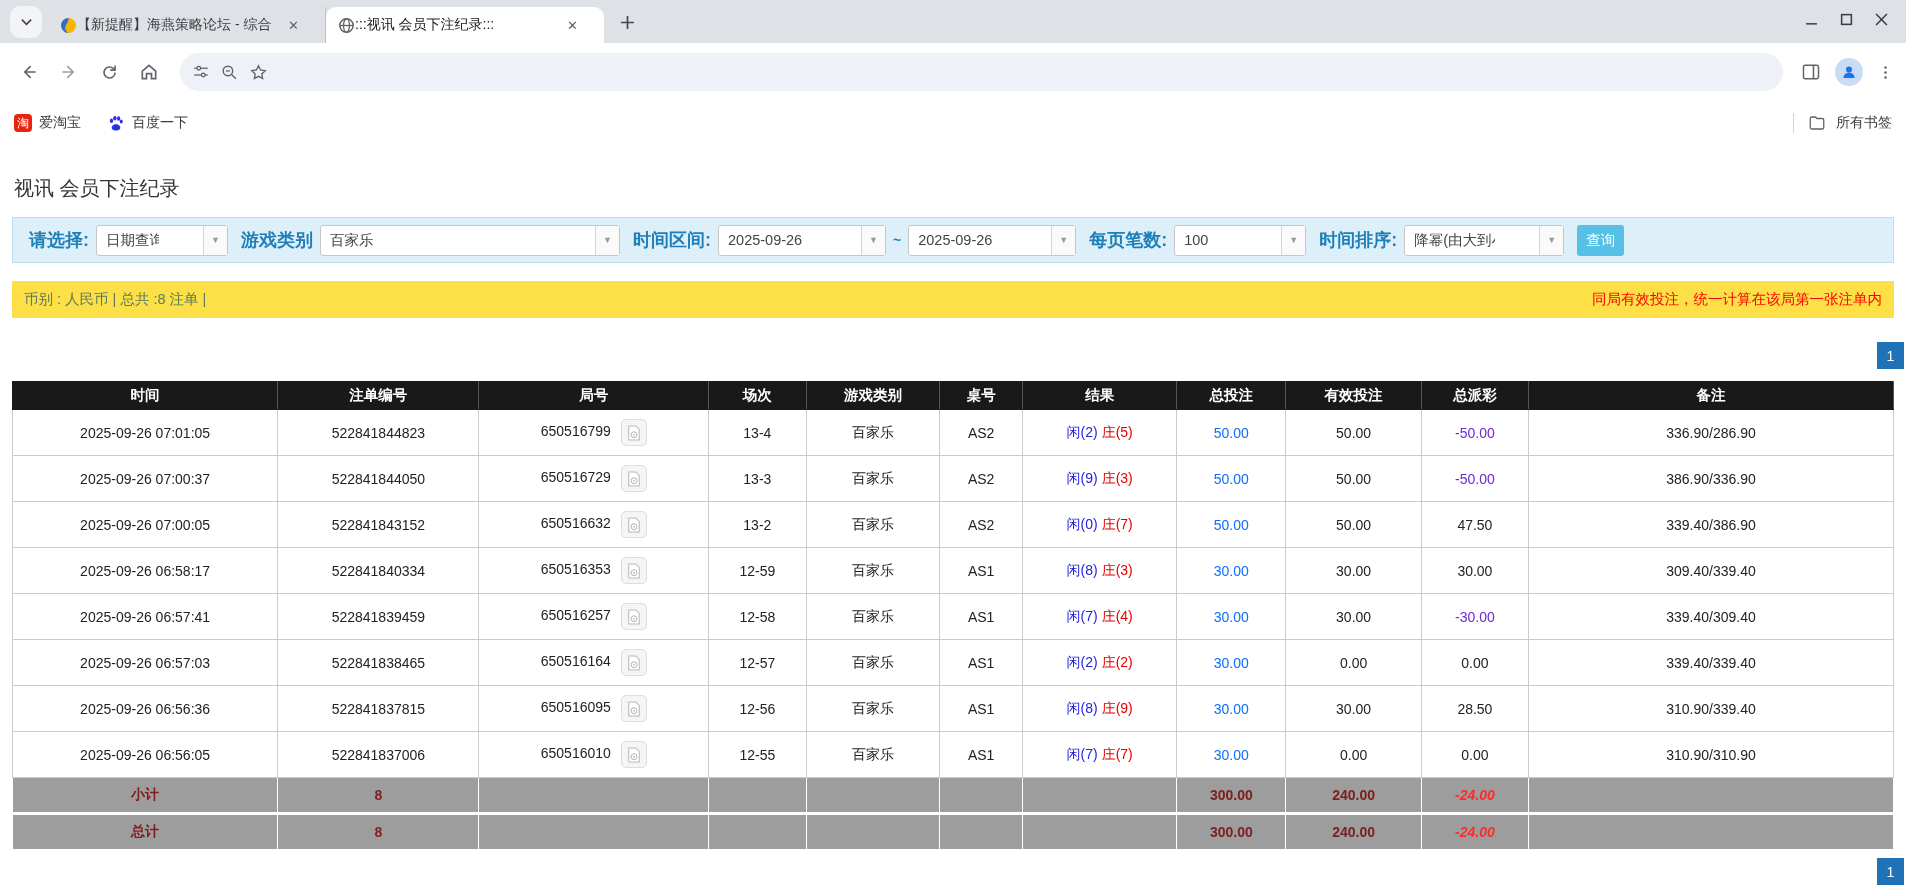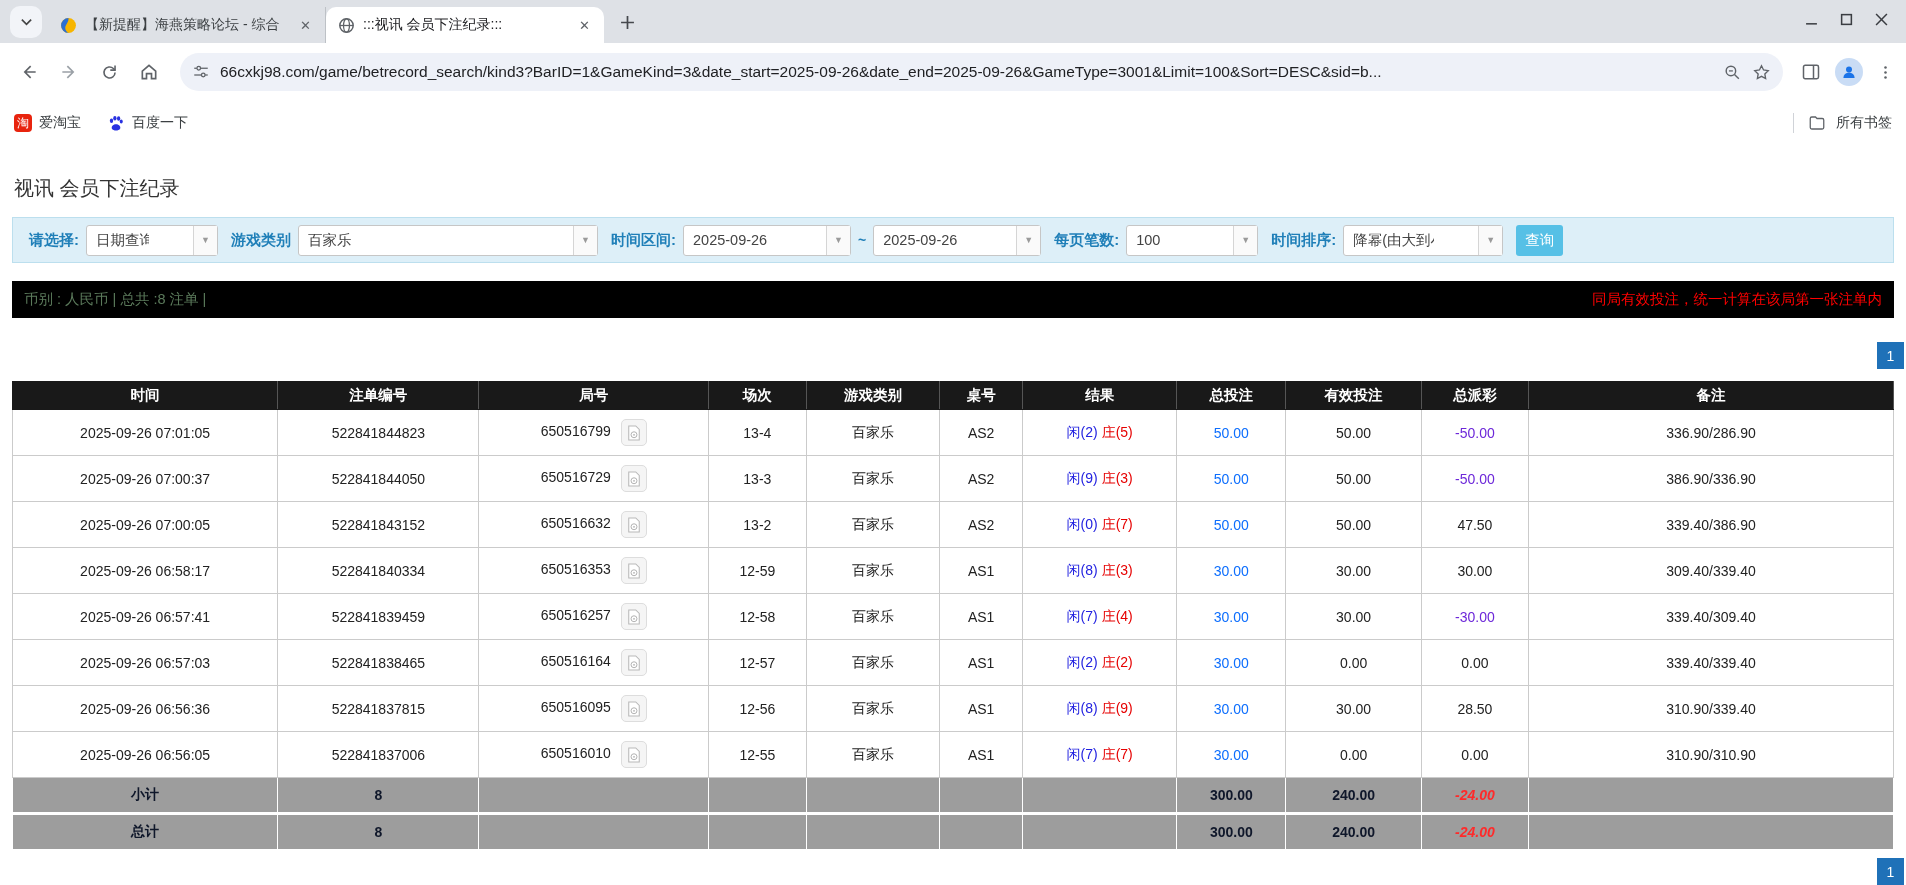--- a/index.html
+++ b/index.html
@@ -3,21 +3,21 @@
 <meta charset="utf-8">
 <style>
   * { margin:0; padding:0; box-sizing:border-box; }
   html,body { width:1906px; height:885px; overflow:hidden;
     font-family:"Liberation Sans","DejaVu Sans",sans-serif; background:#fff; }
 
   
   .tabstrip { height:43px; background:#dee1e6; display:flex; align-items:flex-end; padding-left:10px; position:relative; }
   .tab-search-btn { width:32px; height:32px; margin:0 6px 5px 0; border-radius:10px; background:#f2f4f8;
     display:flex; align-items:center; justify-content:center; color:#444; }
-  .tab { display:flex; align-items:center; gap:8px; height:36px; padding:0 10px 0 12px; width:278px;
+  .tab { display:flex; align-items:center; gap:0; height:36px; padding:0 22px 0 12px; width:278px;
     border-radius:10px 10px 0 0; font-size:14px; color:#3c4043; }
   .tab.inactive { border-right:1px solid #bdc1c6; border-radius:0; }
   .tab.active { background:#fff; color:#202124; }
   .tab .tab-title { flex:1; white-space:nowrap; overflow:hidden; }
   .tab .close { color:#5f6368; font-size:13px; padding:2px 4px; border-radius:50%; }
   .favicon { width:17px; height:17px; flex:0 0 auto; }
   .newtab-btn { width:30px; height:30px; margin:0 0 6px 8px; display:flex; align-items:center; justify-content:center; color:#45484d; }
   .win-controls { position:absolute; right:8px; top:0; height:38px; display:flex; align-items:center; gap:22px; padding-right:10px; color:#3a3d42; }
   .win-controls svg { display:block; }
 
@@ -35,31 +35,31 @@
     display:flex; align-items:center; justify-content:center; }
   .bm-right { margin-left:auto; display:flex; align-items:center; gap:10px; color:#3c4043; }
   .bm-sep { width:1px; height:20px; background:#d0d3d8; margin-right:4px; }
 
   
   .content { background:#fff; }
   .page-title { margin:30px 0 0 14px; font-size:20px; color:#333; font-weight:400; height:28px; }
 
   .filterbar { margin:14px 12px 0 12px; height:46px; background:#ddeff8; border:1px solid #bcdfee;
     display:flex; align-items:center; padding:0 10px; gap:7px; }
-  .flabel { color:#1f7fb8; font-weight:bold; font-size:15px; white-space:nowrap; margin-left:6px; }
+  .flabel { color:#1f7fb8; font-weight:bold; font-size:18px; white-space:nowrap; margin-left:6px; }
   .fselect { background:#fff; border:1px solid #c6c6c6; border-radius:3px; height:31px; display:flex; align-items:center;gap:44px; }
   .fvalue { flex:1; padding:0 9px; font-size:14.5px; color:#444; white-space:nowrap; overflow:hidden; }
   .fcaret { width:24px; height:100%; border-left:1px solid #d5d5d5; background:#fafafa; color:#9a9a9a;
     font-size:9px; display:flex; align-items:center; justify-content:center; }
   .sel-0{width:132px} .sel-1{width:300px} .sel-2{width:168px} .sel-3{width:168px} .sel-4{width:132px} .sel-5{width:160px}
   .tilde { color:#1f7fb8; font-weight:bold; font-size:14px; }
   .search-btn { margin-left:6px; background:#56c0e6; color:#fff; border:none; border-radius:3px;
     height:31px; padding:0 9px; font-size:14.5px; font-family:inherit; }
 
-  .infobar { margin:18px 12px 8px 12px; height:37px; background:#000000; display:flex; align-items:center;
+  .infobar { margin:18px 12px 8px 12px; height:37px; background:#fde047; display:flex; align-items:center;
     justify-content:space-between; padding:12px 12px; font-size:14.5px; }
   .info-left { color:#5b7a5b; }
   .info-right { color:#ff0000; }
 
   .pager { margin:0 2px 0 12px; display:flex; justify-content:flex-end; }
   .pager-top { margin-top:24px; }
   .pager-bottom { margin-top:8px; }
   .page-btn { min-width:27px; height:27px; background:#1f71b8; color:#fff; font-size:14px;
     display:flex; align-items:center; justify-content:center; }
 
@@ -68,21 +68,21 @@
     border-right-color:#555; font-size:14.5px; }
   .bets td { border:1px solid #cbcbcb; text-align:center; height:46px; background:#fff; }
   .c0{width:14.1%}.c1{width:10.7%}.c2{width:12.2%}.c3{width:5.2%}.c4{width:7.1%}.c5{width:4.4%}
   .c6{width:8.2%}.c7{width:5.8%}.c8{width:7.2%}.c9{width:5.7%}.c10{width:19.4%}
   .blue { color:#0d6efd; }
   .neg { color:#6d28d9; }
   .res-player { color:#2222e0; }
   .res-banker { color:#e60000; margin-left:4px; }
   .vid-btn { display:inline-flex; align-items:center; justify-content:center; width:26px; height:27px;
     background:#f5f5f5; border:1px solid #ddd; border-radius:5px; margin-left:6px; vertical-align:middle; }
-  tr.sumrow td { background:#9d9d9d; color:#0f172a; height:36px; border-color:#fff; font-weight:bold; }
+  tr.sumrow td { background:#9d9d9d; color:#7f1d1d; height:36px; border-color:#fff; font-weight:bold; }
   tr.totalrow td { border-top:3px solid #fff; }
   tr.sumrow td.neg { color:#ff2a2a;font-style:italic; }
 </style>
 </head>
 <body>
 
 <div class="tabstrip">
   <div class="tab-search-btn">
     <svg width="13" height="13" viewBox="0 0 14 14">
         <path d="M2 4l5 5 5-5" fill="none" stroke="currentColor" stroke-width="1.8"></path>
@@ -153,21 +153,20 @@
   </span>
   <div class="omnibox">
     <svg width="18" height="18" viewBox="0 0 24 24" color="#5f6368">
       <circle cx="9" cy="7" r="2.4" fill="none" stroke="#5f6368" stroke-width="1.7"></circle>
         <line x1="11.5" y1="7" x2="21" y2="7" stroke="#5f6368" stroke-width="1.7"></line>
         <line x1="3" y1="7" x2="6.5" y2="7" stroke="#5f6368" stroke-width="1.7"></line>
       <circle cx="15" cy="16" r="2.4" fill="none" stroke="#5f6368" stroke-width="1.7"></circle>
         <line x1="3" y1="16" x2="12.5" y2="16" stroke="#5f6368" stroke-width="1.7"></line>
         <line x1="17.5" y1="16" x2="21" y2="16" stroke="#5f6368" stroke-width="1.7"></line>
     </svg>
-    <span class="url">66cxkj98.com/game/betrecord_search/kind3?BarID=1&amp;GameKind=3&amp;date_start=2025-09-26&amp;date_end=2025-09-26&amp;GameType=3001&amp;Limit=100&amp;Sort=DESC&amp;sid=b...</span>
     <svg width="19" height="19" viewBox="0 0 24 24">
         <circle cx="10" cy="10" r="6" fill="none" stroke="#5f6368" stroke-width="1.8"></circle>
         <line x1="14.5" y1="14.5" x2="20" y2="20" stroke="#5f6368" stroke-width="1.8"></line>
         <line x1="7.5" y1="10" x2="12.5" y2="10" stroke="#5f6368" stroke-width="1.6"></line>
       </svg>
     <svg width="19" height="19" viewBox="0 0 24 24">
         <path d="M12 3.5l2.6 5.3 5.9.9-4.3 4.1 1 5.9-5.2-2.8-5.2 2.8 1-5.9-4.3-4.1 5.9-.9z" fill="none" stroke="#5f6368" stroke-width="1.7"></path>
       </svg>
   </div>
   <div class="toolbar-right">

